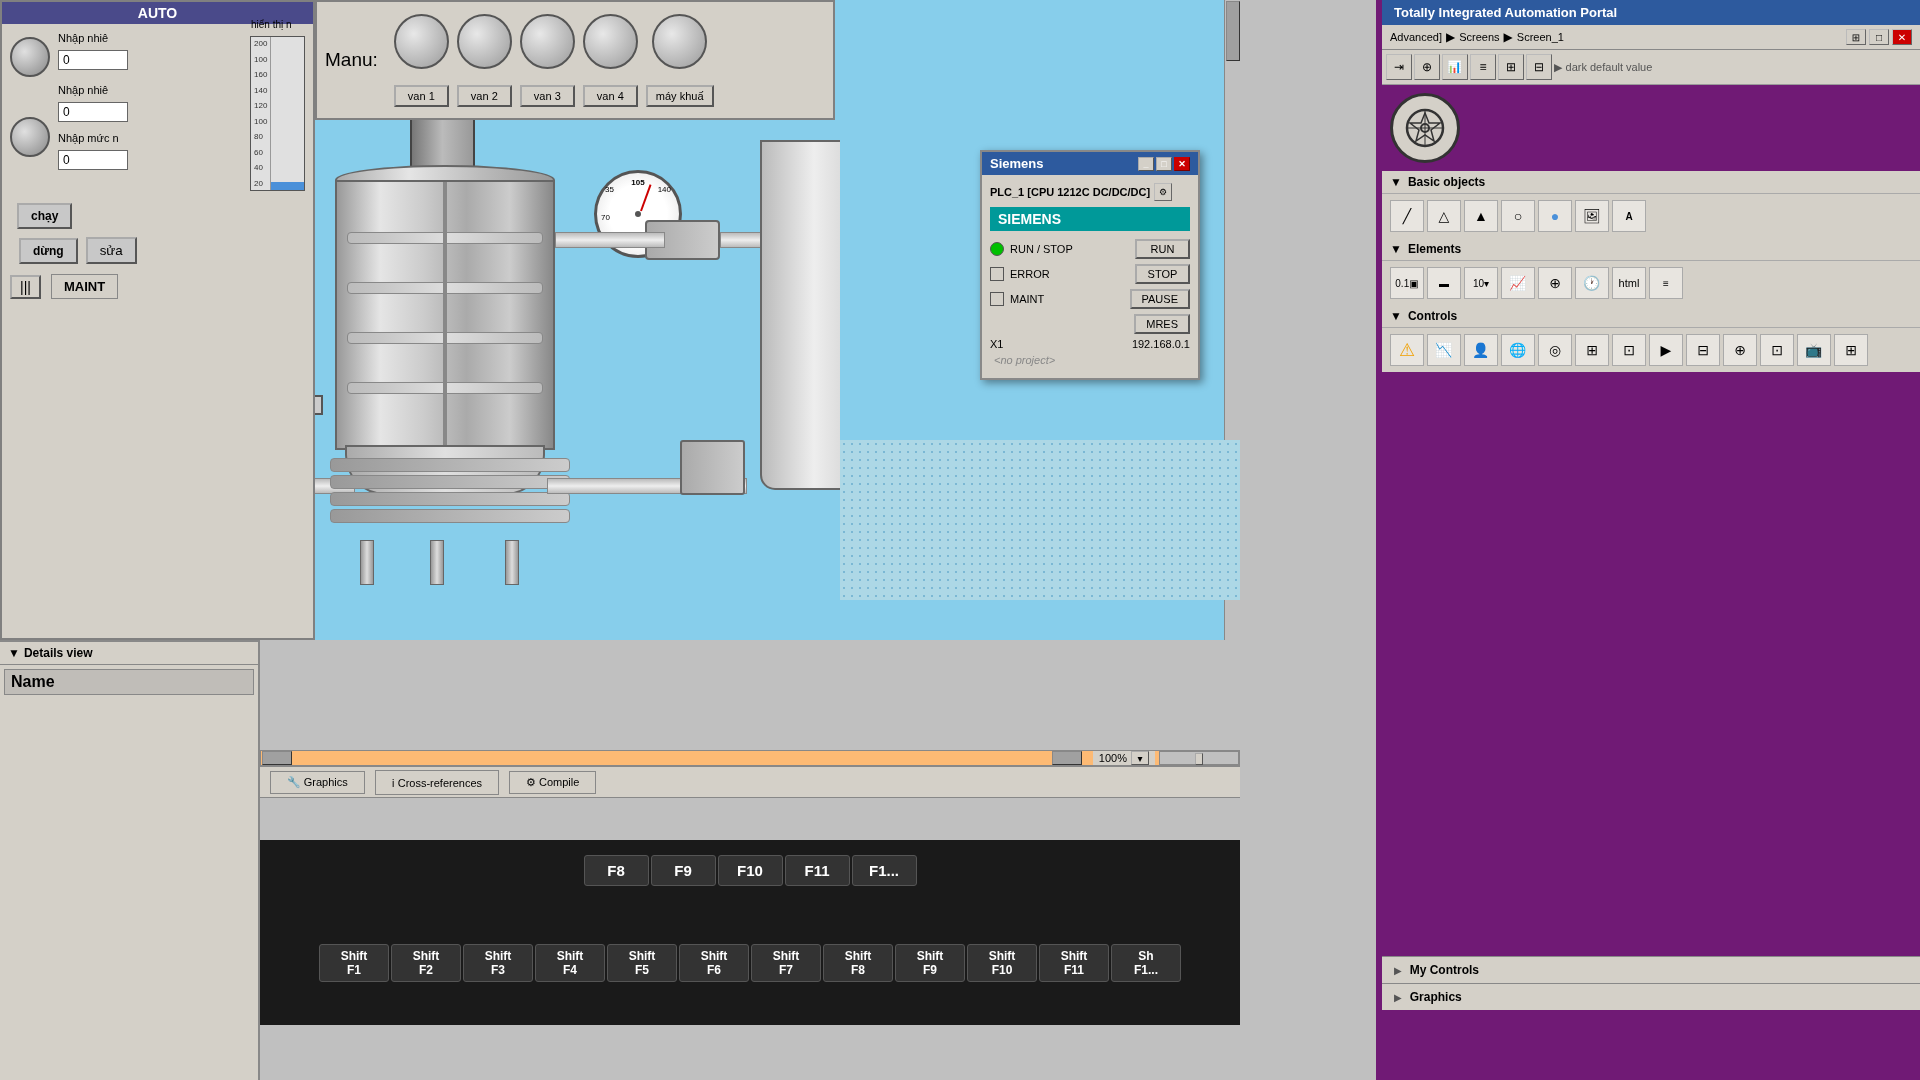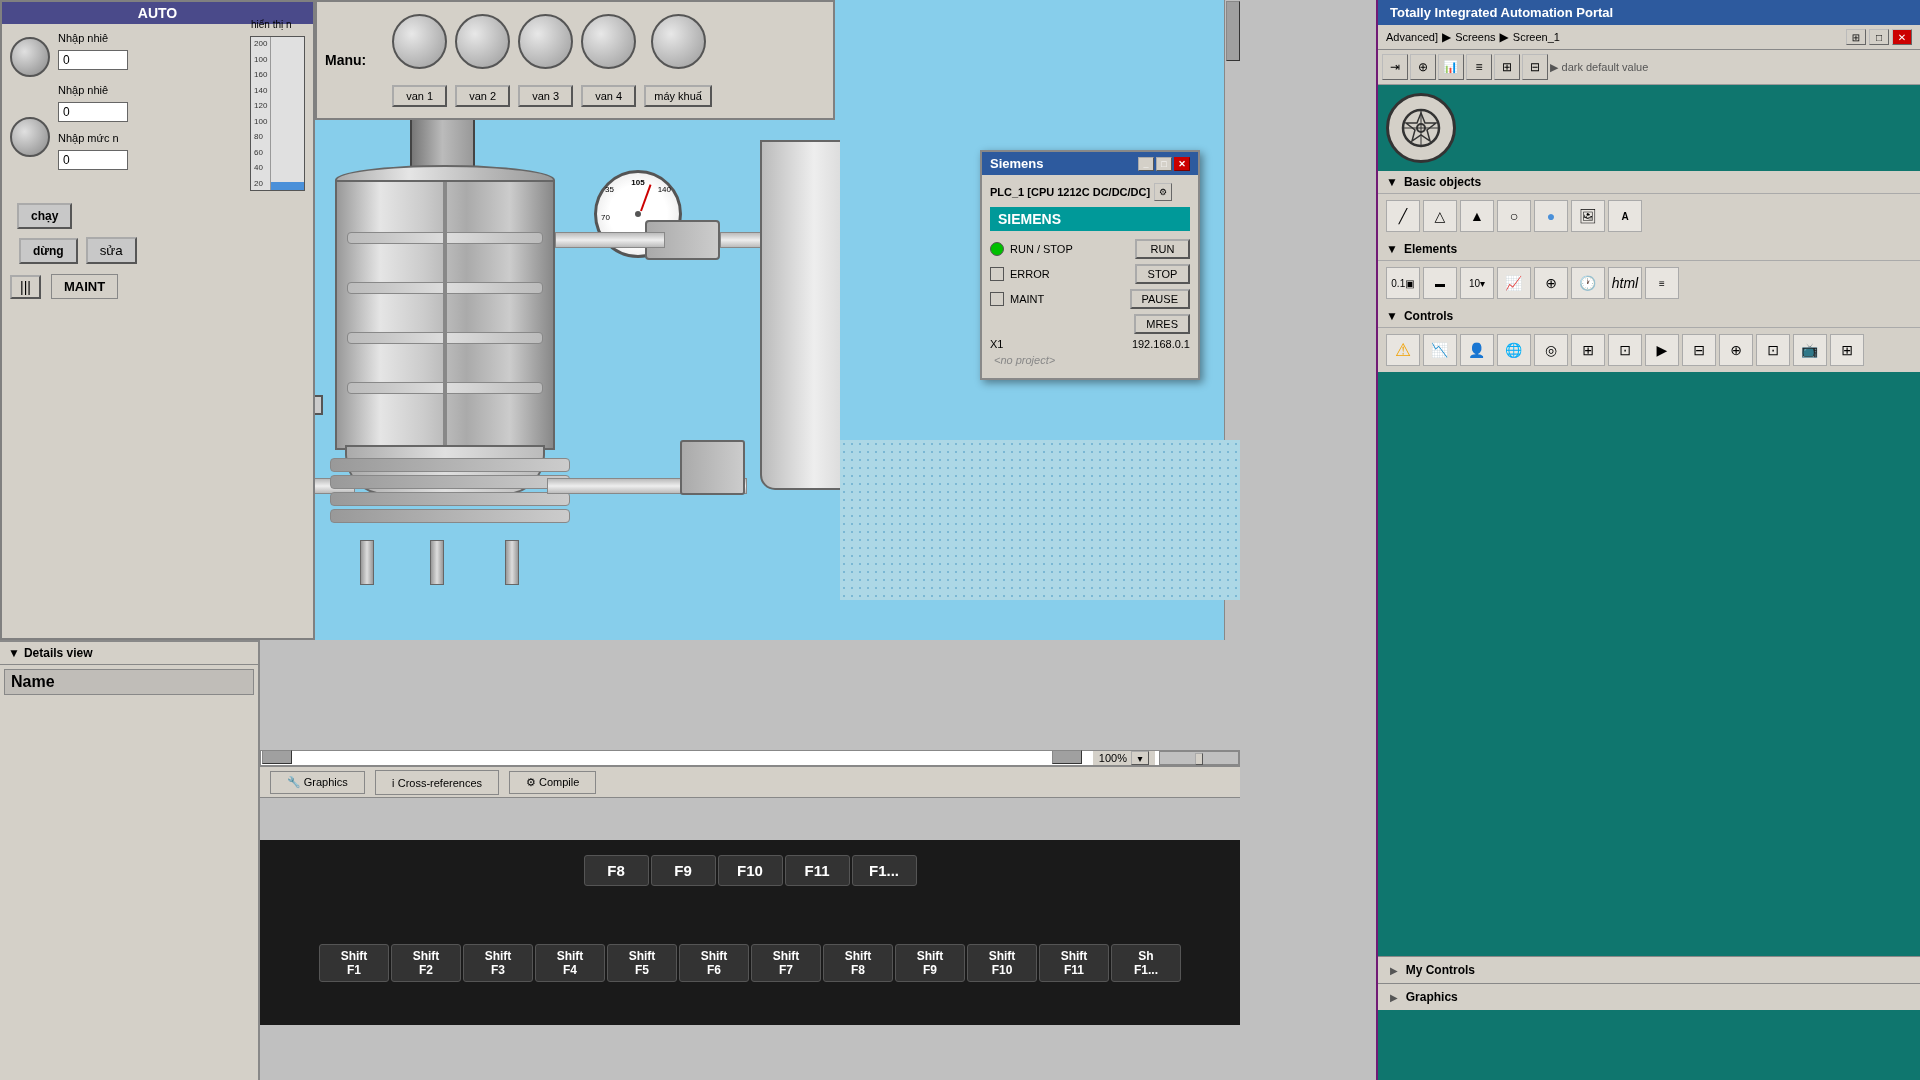--- a/index.html
+++ b/index.html
@@ -294,22 +294,22 @@
       background-image: radial-gradient(circle, #7bb8d4 1px, transparent 1px);
       background-size: 8px 8px;
     }
 
     .tia-right-panel {
       position: absolute;
       top: 0;
       right: 0;
       width: 544px;
       height: 1080px;
-      background: #0f766e;
-      border-left: 2px solid #701a75;
+      background: #701a75;
+      border-left: 6px solid #701a75;
       overflow: hidden;
     }
 
     .tia-title-bar {
       background: #2d5a9e;
       color: white;
       padding: 5px 12px;
       font-size: 13px;
       font-weight: bold;
       display: flex;
@@ -441,21 +441,21 @@
         <button class="btn-sua">sửa</button>
       </div>
 
       <div class="bottom-controls">
         <button class="dots-btn">|||</button>
         <div class="manual-label">MAINT</div>
       </div>
     </div>
 
     <div class="valve-panel">
-      <div style="font-weight:bold;font-size:14px;margin-right:18px;">Manu:</div>
+      <div style="font-weight:normal;font-size:19px;margin-right:8px;">Manu:</div>
       <div class="valve-btn">
         <div class="valve-circle"></div>
         <div class="valve-btn-label">van 1</div>
       </div>
       <div class="valve-btn">
         <div class="valve-circle"></div>
         <div class="valve-btn-label">van 2</div>
       </div>
       <div class="valve-btn">
         <div class="valve-circle"></div>
@@ -632,21 +632,21 @@
       <span>▼</span>
       <span>Elements</span>
     </div>
     <div class="grid-panel">
       <div class="grid-icon" style="font-size:10px;">0.1▣</div>
       <div class="grid-icon" style="font-size:10px;">▬</div>
       <div class="grid-icon" style="font-size:10px;">10▾</div>
       <div class="grid-icon">📈</div>
       <div class="grid-icon">⊕</div>
       <div class="grid-icon">🕐</div>
-      <div class="grid-icon" style="font-size:14px;font-style:italic;">html</div>
+      <div class="grid-icon" style="font-size:11px;">html</div>
       <div class="grid-icon" style="font-size:10px;">≡</div>
     </div>
 
     <div class="section-collapse-row">
       <span>▼</span>
       <span>Controls</span>
     </div>
     <div class="grid-panel">
       <div class="grid-icon" style="color:#f0a000;font-size:18px;">⚠</div>
       <div class="grid-icon">📉</div>
@@ -745,21 +745,21 @@
       <span>🔧</span> <span>Graphics</span>
     </div>
     <div style="padding:4px 16px;cursor:pointer;background:#d4d0c8;border:1px solid #888;font-size:11px;">
       <span>ℹ</span> <span>Cross-references</span>
     </div>
     <div style="padding:4px 16px;cursor:pointer;background:#d4d0c8;border:1px solid #888;font-size:11px;">
       <span>⚙</span> <span>Compile</span>
     </div>
   </div>
 
-  <div style="position:absolute;bottom:314px;left:260px;width:980px;height:16px;background:#ffffff;border:1px solid #888;display:flex;align-items:flex-end;">
+  <div style="position:absolute;bottom:314px;left:260px;width:980px;height:16px;background:#fdba74;border:1px solid #888;display:flex;align-items:center;">
     <div style="width:30px;height:14px;background:#a0a0a0;border:1px outset #888;margin:1px;"></div>
     <div style="flex:1;background:#c0c0c0;"></div>
     <div style="width:30px;height:14px;background:#a0a0a0;border:1px outset #888;margin:1px;"></div>
 
     <div style="margin-left:10px;display:flex;align-items:center;gap:4px;background:#d4d0c8;padding:0 6px;">
       <span style="font-size:11px;">100%</span>
       <div style="width:18px;height:14px;background:#d4d0c8;border:1px outset #aaa;cursor:pointer;font-size:10px;display:flex;align-items:center;justify-content:center;">▾</div>
     </div>
     <div style="margin-left:4px;width:80px;height:14px;background:#c0c0c0;border:1px solid #888;position:relative;">
       <div style="position:absolute;left:50%;width:8px;height:12px;background:#d4d0c8;border:1px outset #aaa;transform:translateX(-50%);margin-top:1px;cursor:pointer;"></div>

